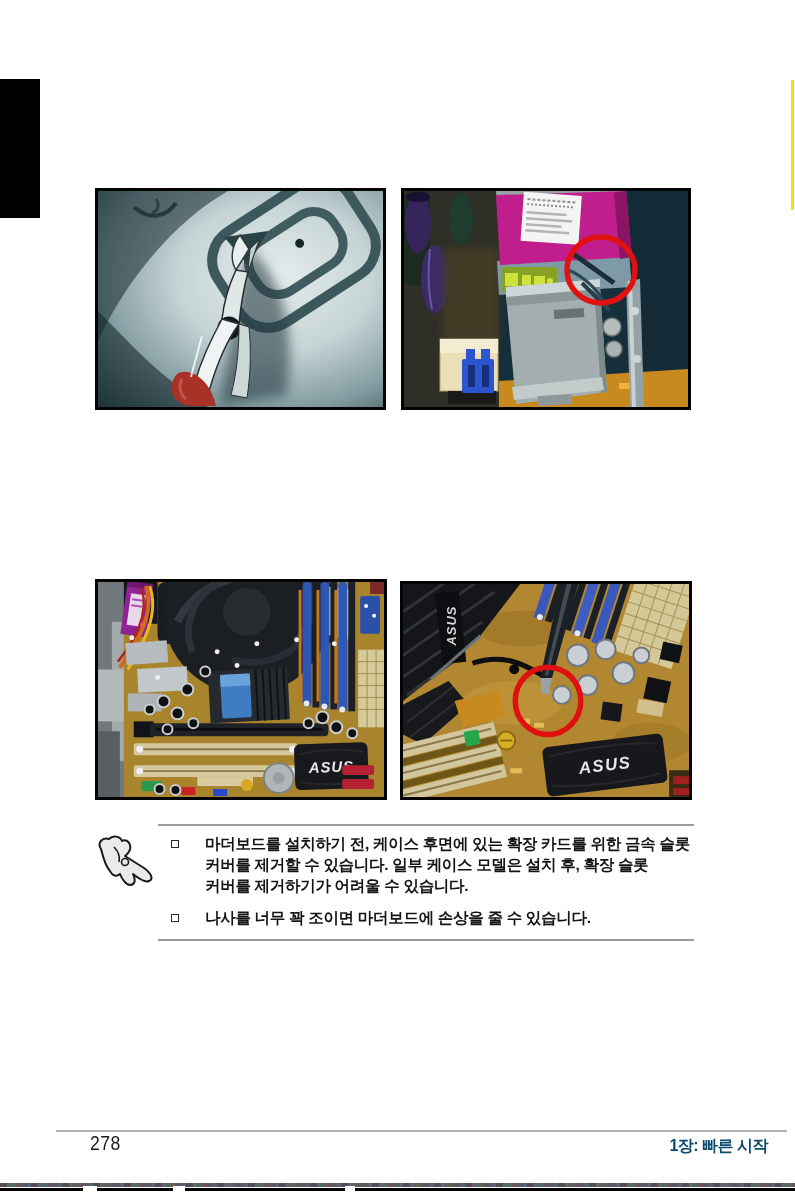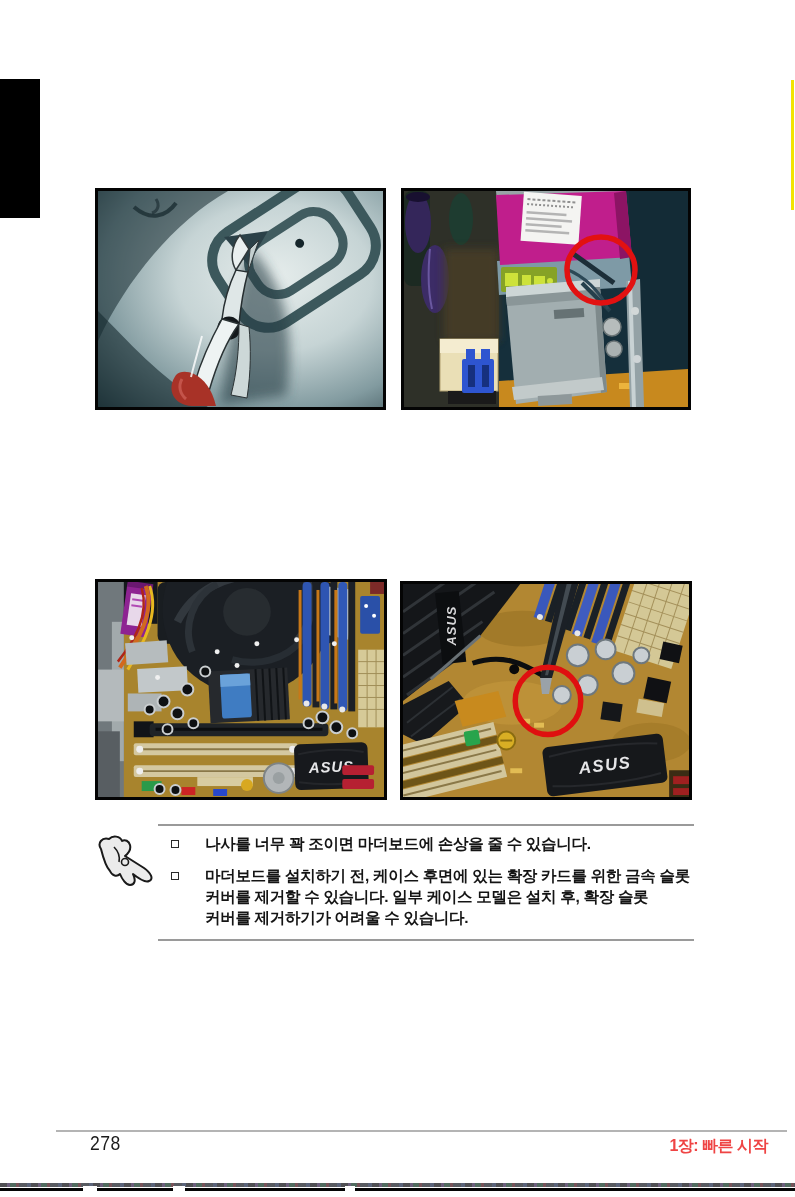--- a/index.html
+++ b/index.html
@@ -27,21 +27,21 @@
   .note-block{left:158px;top:824px;width:536px;border-top:2px solid #9a9a9a;border-bottom:2px solid #9a9a9a;
     padding:7px 0 9px 0;box-sizing:border-box;}
   .note-row{display:flex;align-items:flex-start;margin:0 0 11px 0;}
   .note-row:last-child{margin-bottom:2px;}
   .note-bullet{flex:0 0 auto;width:6px;height:6px;border:1.5px solid #2a2a2a;margin:7px 0 0 13px;background:#fff;}
   .note-text{margin-left:26px;width:491px;font-size:15.5px;line-height:21px;font-weight:bold;color:#141414;
     letter-spacing:-0.3px;word-break:keep-all;}
   
   .footer-rule{left:56px;top:1130px;width:731px;height:2px;background:#b4b4b4;}
   .footer-page{left:90px;top:1132px;font-size:20px;color:#1c1c1c;transform:scaleX(.88);transform-origin:left;letter-spacing:.5px;}
-  .footer-chapter{right:27px;top:1136px;font-size:16px;font-weight:bold;color:#ef4444;letter-spacing:-0.5px;}
+  .footer-chapter{right:27px;top:1136px;font-size:16px;font-weight:bold;color:#0c4a6e;letter-spacing:-0.5px;}
 </style>
 </head>
 <body>
 
 <div class="abs black-tab"></div>
 <div class="abs yellow-line"></div>
 
 <div class="abs photo" id="photo1">
   <svg viewBox="0 0 285 216" preserveAspectRatio="none">
     <defs>
@@ -372,25 +372,25 @@
              L50,33 C57,38 60,44 55,46 C51,48 44,43 39,39 C42,45 41,50 36,50 C32,50 28,44 26,39
              C23,42 18,41 16,36 C12,32 9,22 7,14 Z" fill="#ebebeb" stroke="#1a1a1a" stroke-width="2" stroke-linejoin="round"></path>
     <path d="M20,12 C24,16 26,22 25,27" fill="none" stroke="#1a1a1a" stroke-width="1.6"></path>
     <circle cx="31" cy="27" r="3.5" fill="none" stroke="#1a1a1a" stroke-width="1.6"></circle>
   </svg>
 </div>
 
 <div class="abs note-block">
   <div class="note-row">
     <span class="note-bullet"></span>
-    <span class="note-text">나사를 너무 꽉 조이면 마더보드에 손상을 줄 수 있습니다.</span>
+    <span class="note-text">마더보드를 설치하기 전, 케이스 후면에 있는 확장 카드를 위한 금속 슬롯 커버를 제거할 수 있습니다. 일부 케이스 모델은 설치 후, 확장 슬롯 커버를 제거하기가 어려울 수 있습니다.</span>
   </div>
   <div class="note-row">
     <span class="note-bullet"></span>
-    <span class="note-text">마더보드를 설치하기 전, 케이스 후면에 있는 확장 카드를 위한 금속 슬롯 커버를 제거할 수 있습니다. 일부 케이스 모델은 설치 후, 확장 슬롯 커버를 제거하기가 어려울 수 있습니다.</span>
+    <span class="note-text">나사를 너무 꽉 조이면 마더보드에 손상을 줄 수 있습니다.</span>
   </div>
 </div>
 
 <div class="abs footer-rule"></div>
 <div class="abs footer-page">278</div>
 <div class="abs footer-chapter">1장: 빠른 시작</div>
 
 <div class="abs scan-noise"></div>
 <div class="abs scan-line"></div>
 <div class="abs scan-gap" style="left:83px;width:14px;"></div>

